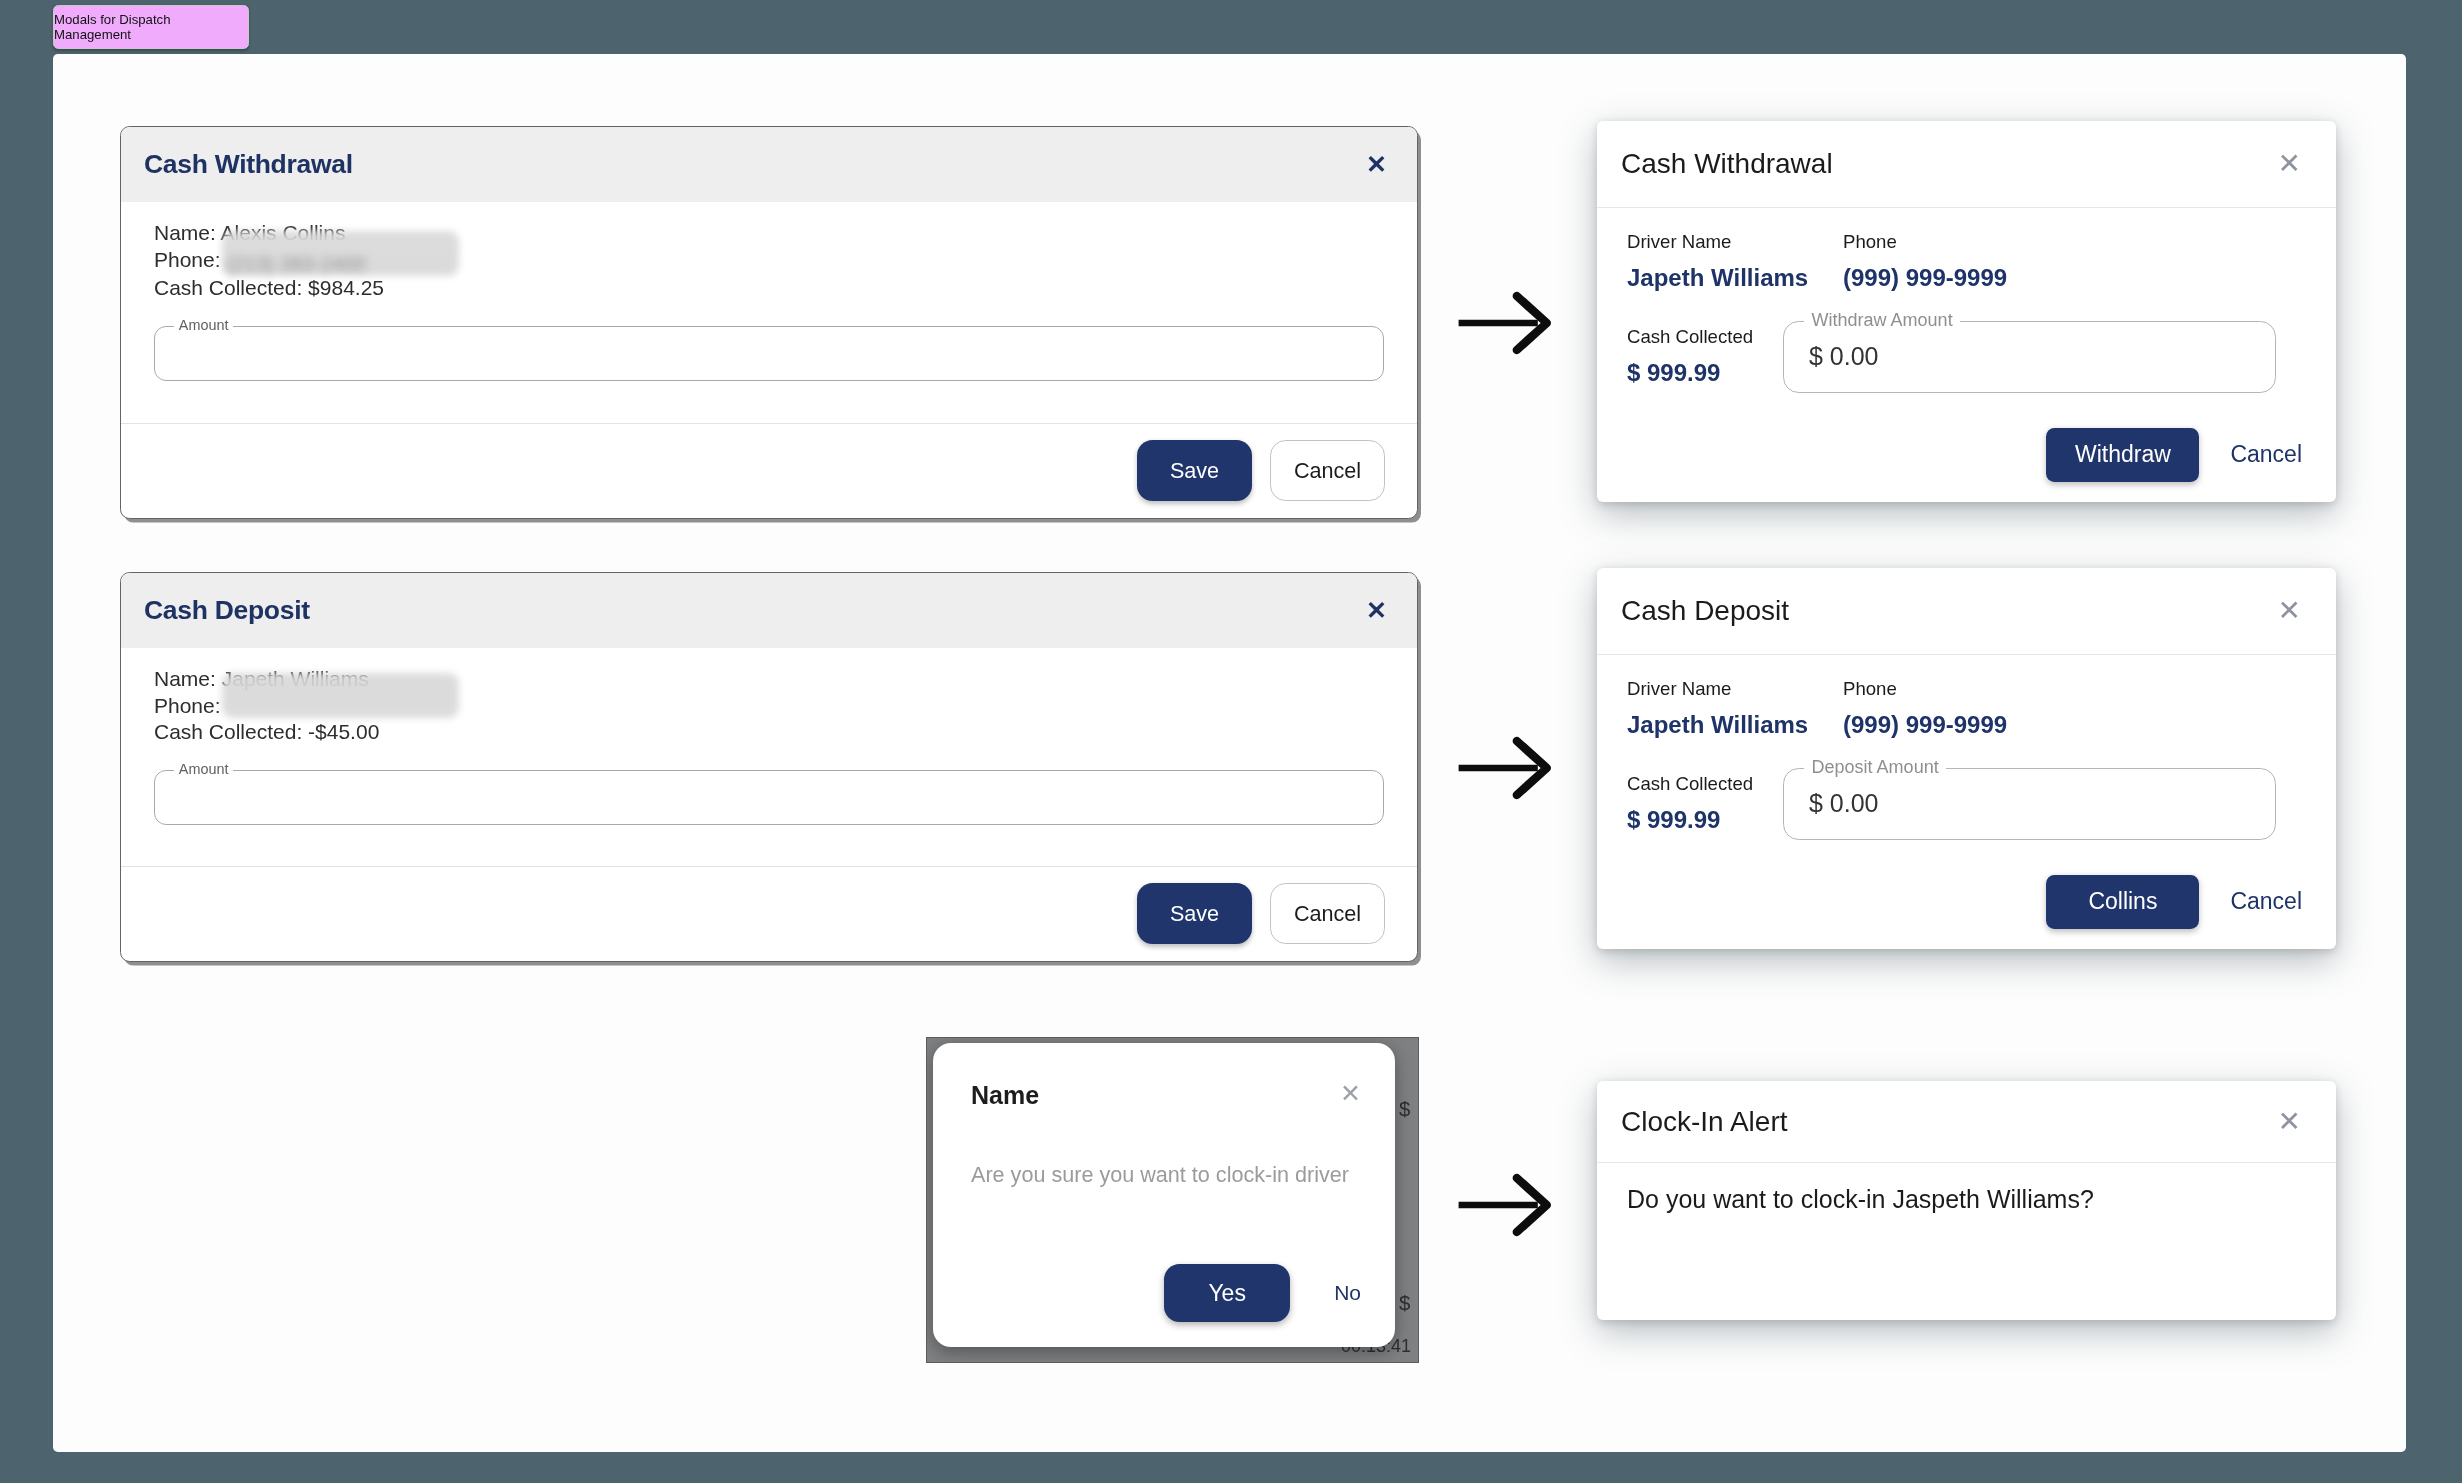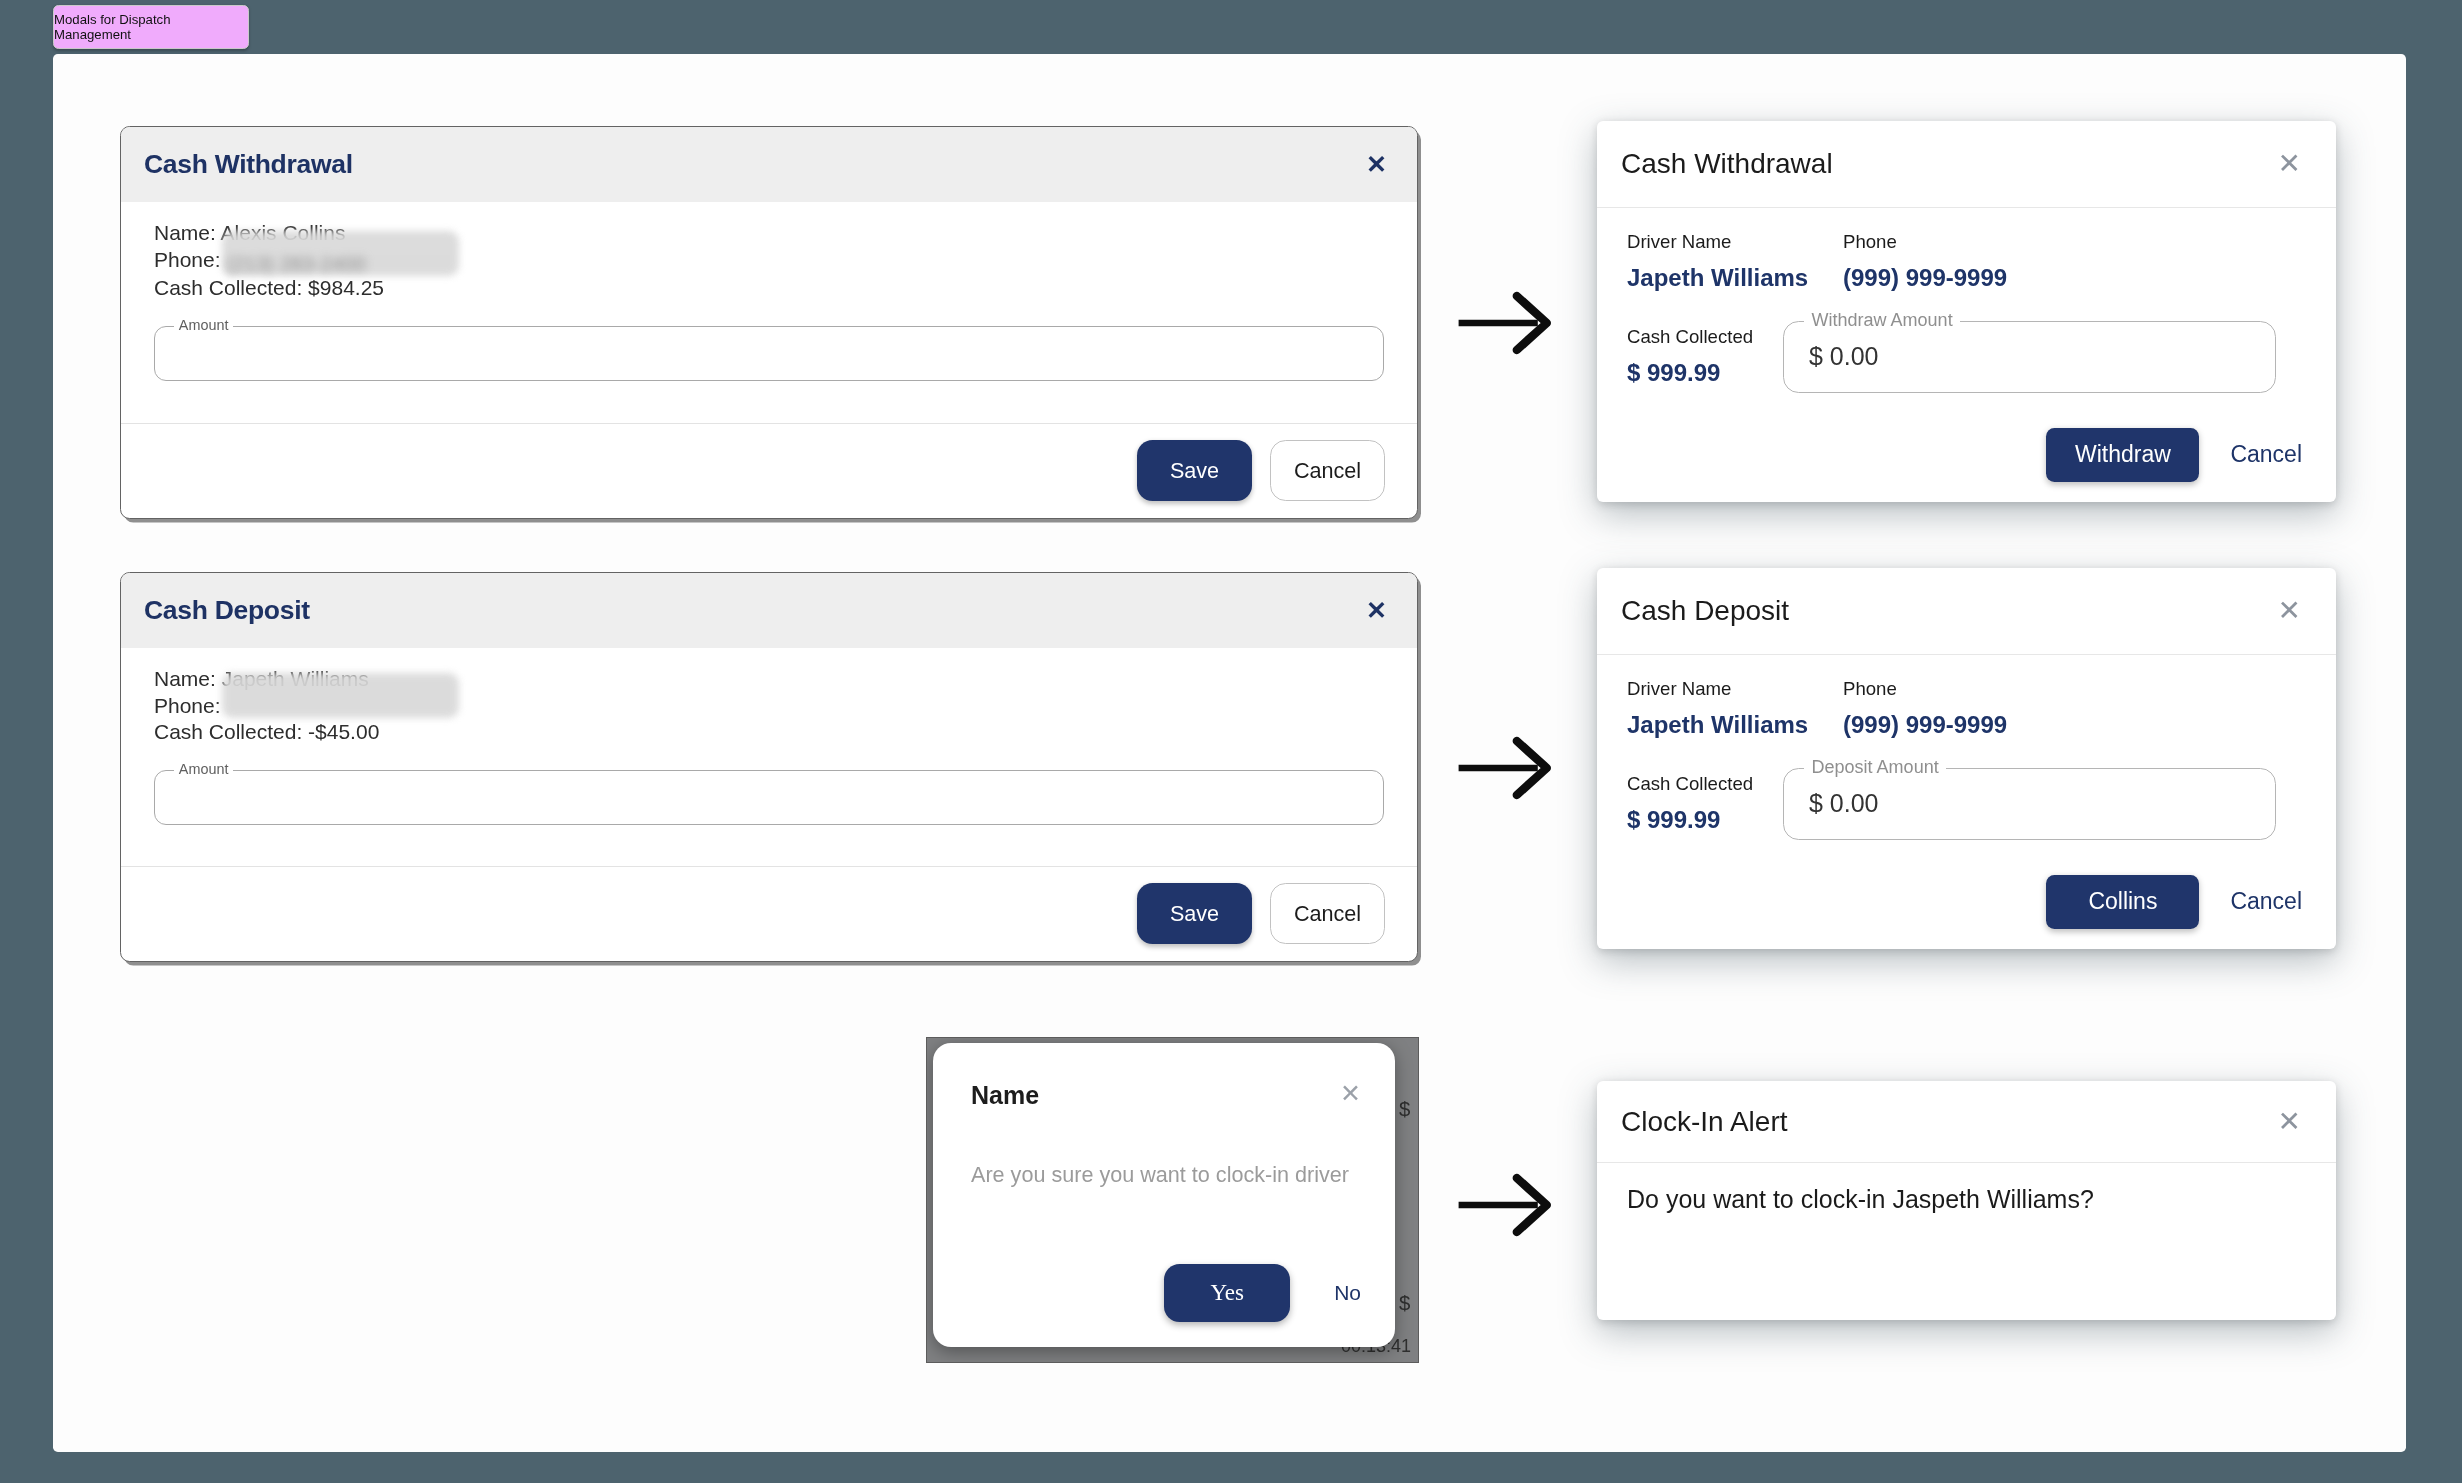--- a/index.html
+++ b/index.html
@@ -108,21 +108,21 @@
     background:#fff;border-radius:18px;box-shadow:0 4.8px 17px rgba(0,0,0,.35);
     display:flex;flex-direction:column;padding:38px 34px 25px 38px;box-sizing:border-box;
   }
   .alert-top{display:flex;align-items:flex-start;justify-content:space-between;}
   .alert-top h2{margin:0;font-size:25px;font-weight:bold;color:#1d1d1d;}
   .alert-x{font-size:25px;color:#9ba1a9;line-height:1;cursor:default;}
   .alert-msg{margin:52px 0 0;font-size:21.6px;color:#9b9b9b;}
   .alert-foot{margin-top:auto;display:flex;justify-content:flex-end;align-items:center;gap:44px;}
   .btn-yes{
     width:126px;height:58px;background:#20356b;color:#fff;border:0;border-radius:15.6px;
-    font-size:23px;font-family:Liberation Serif, serif;cursor:pointer;box-shadow:0 3px 7.2px rgba(0,0,0,.3);
+    font-size:23px;font-family:Liberation Sans, sans-serif;cursor:pointer;box-shadow:0 3px 7.2px rgba(0,0,0,.3);
   }
   .btn-no{background:none;border:0;font-family:inherit;font-size:21px;font-weight:normal;color:#1e3468;cursor:pointer;padding:0;}
   
   .arrow{position:absolute;width:102px;height:72px;}
 </style>
 </head>
 <body>
 
 <div class="frame"></div>
 <div class="frame-tab">

